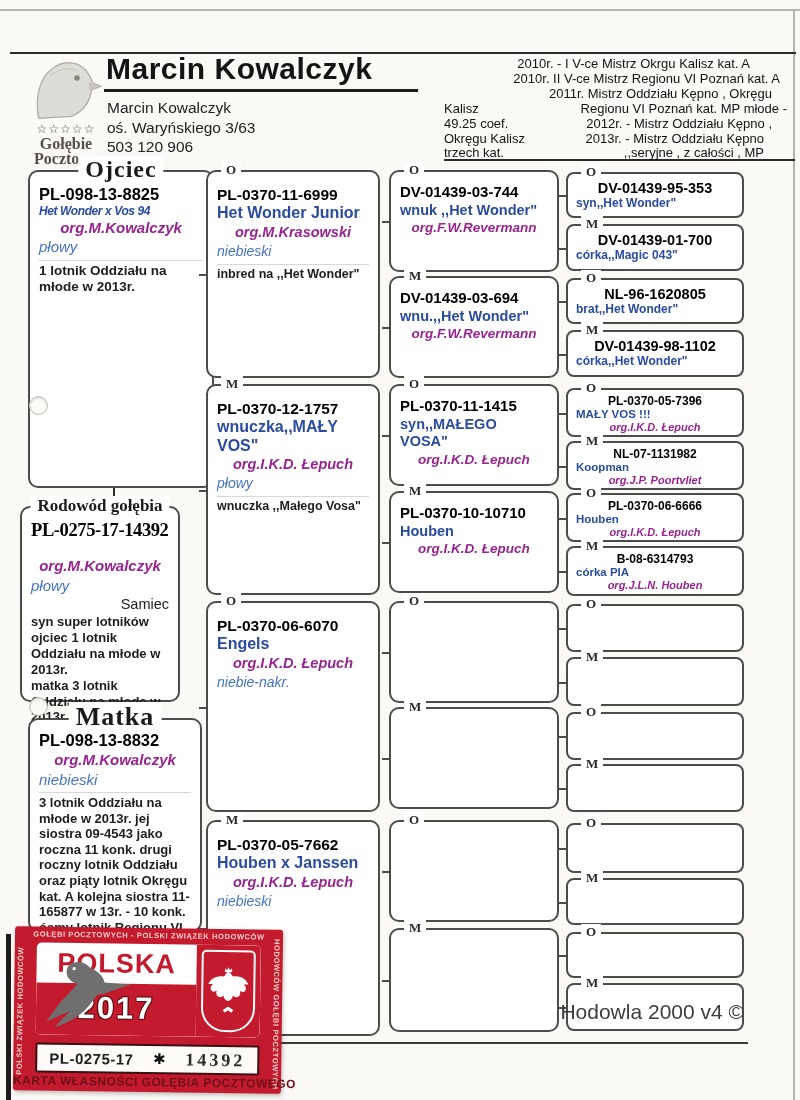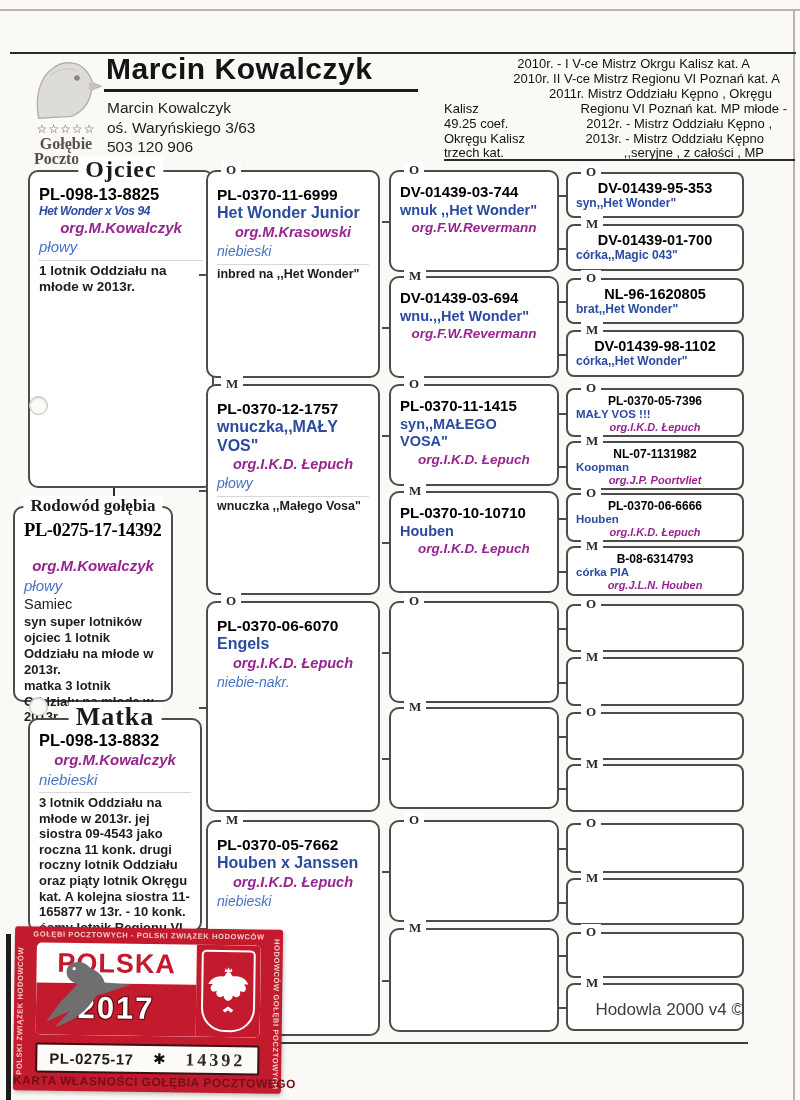--- a/index.html
+++ b/index.html
@@ -28,21 +28,21 @@
   .tick::before{content:"";position:absolute;left:-9px;top:50%;width:8px;height:2px;background:#4c4c4c;}
   .lab{position:absolute;top:-10px;left:13px;background:#fff;padding:0 5px;
     font-family:"Liberation Serif",serif;font-weight:bold;font-size:13px;color:#2a2a2a;}
   .btitle{position:absolute;left:50%;transform:translateX(-50%);background:#fff;padding:0 7px;
     font-family:"Liberation Serif",serif;font-weight:bold;color:#1b1b1b;white-space:nowrap;}
 
   .ring{font-weight:bold;color:#000000;}
   .bname{font-weight:bold;color:#2a4ba0;word-break:break-word;}
   .org{font-weight:bold;font-style:italic;color:#97248f;text-align:center;}
   .trait{font-style:italic;color:#4673c4;}
-  .sex{color:#222;}
+  .sex{color:#222;text-align:right;}
   .note{font-weight:bold;color:#1d1d1d;border-top:1px solid #d8d8d8;margin-top:3px;padding-top:2px;white-space:pre-line;}
 
   .g1 .ring{font-size:16.5px;line-height:1.2;}
   .g1 .bname{font-size:12px;letter-spacing:-.4px;line-height:1.15;font-style:italic;}
   .g1 .org{font-size:15px;line-height:1.25;}
   .g1 .trait{font-size:15px;line-height:1.3;}
   .g1 .note{font-size:13.5px;line-height:1.22;}
   .g1 .sex{font-size:14.5px;line-height:1.3;}
   #box-bird .ring{font-size:18.5px;letter-spacing:-.4px;font-family:Liberation Serif, serif;}
   #box-bird .org{margin-top:16px;}
@@ -60,21 +60,21 @@
   .g4{border-radius:8px;padding:2px 8px;}
   .g4 .ring{font-size:14.5px;line-height:1.15;text-align:center;}
   .g4 .bname{font-size:12px;line-height:1.15;}
   .g4 .org{font-size:11px;line-height:1.1;}
   .g4b .ring{font-size:12px;line-height:1.1;}
   .g4b .bname{font-size:11.5px;line-height:1.1;}
 
   .hole{position:absolute;width:17px;height:17px;border-radius:50%;background:#fbfaf6;
     border:1px solid #c2bfb8;box-shadow:inset 0 1px 2px rgba(0,0,0,.18);z-index:3;}
 
-  .footer-credit{position:absolute;right:56px;top:1000px;font-size:17px;color:#3d3d3d;}
+  .footer-credit{position:absolute;right:56px;top:1000px;font-size:21px;color:#3d3d3d;}
 
   
   .sticker{position:absolute;left:14px;top:928px;width:268px;height:164px;background:#c41a2e;
     border-radius:3px;transform:rotate(.8deg);z-index:5;box-shadow:1px 2px 4px rgba(0,0,0,.25);}
   .stk-edge{position:absolute;color:#f0cdc9;font-weight:bold;font-size:7.5px;letter-spacing:.6px;
     white-space:nowrap;overflow:hidden;}
   .stk-edge-top{top:3px;left:14px;width:240px;text-align:center;}
   .stk-edge-left{left:-84px;top:80px;width:180px;transform:rotate(-90deg);text-align:center;}
   .stk-edge-right{right:-78px;top:80px;width:168px;transform:rotate(90deg);text-align:center;}
   .stk-card{position:absolute;left:22px;top:16px;width:224px;height:92px;background:#fff;
@@ -164,21 +164,21 @@
     <span class="btitle" style="top:-16px;font-size:24px;letter-spacing:1px;">Ojciec</span>
     <div style="height:8px;"></div>
     <div class="ring">PL-098-13-8825</div>
     <div class="bname">Het Wonder x Vos 94</div>
     <div class="org">org.M.Kowalczyk</div>
     <div class="trait">płowy</div>
     <div class="note">1 lotnik Oddziału na młode w 2013r.</div>
   </div>
   <div class="vline" style="left:113px;top:488px;width:2px;height:18px;"></div>
 
-  <div class="pbox g1" id="box-bird" style="left:13px;top:506px;width:160px;height:196px;">
+  <div class="pbox g1" id="box-bird" style="left:20px;top:506px;width:160px;height:196px;">
     <span class="btitle" style="top:-12px;font-size:17px;">Rodowód gołębia</span>
     <div style="height:6px;"></div>
     <div class="ring">PL-0275-17-14392</div>
     <div class="org">org.M.Kowalczyk</div>
     <div class="trait">płowy</div>
     <div class="sex">Samiec</div>
     <div class="note" style="border-top:none;margin-top:0;padding-top:0;font-size:13px;">syn super lotników
 ojciec 1 lotnik Oddziału na młode w 2013r.
 matka 3 lotnik Oddziału na młode w 2013r.</div>
   </div>

